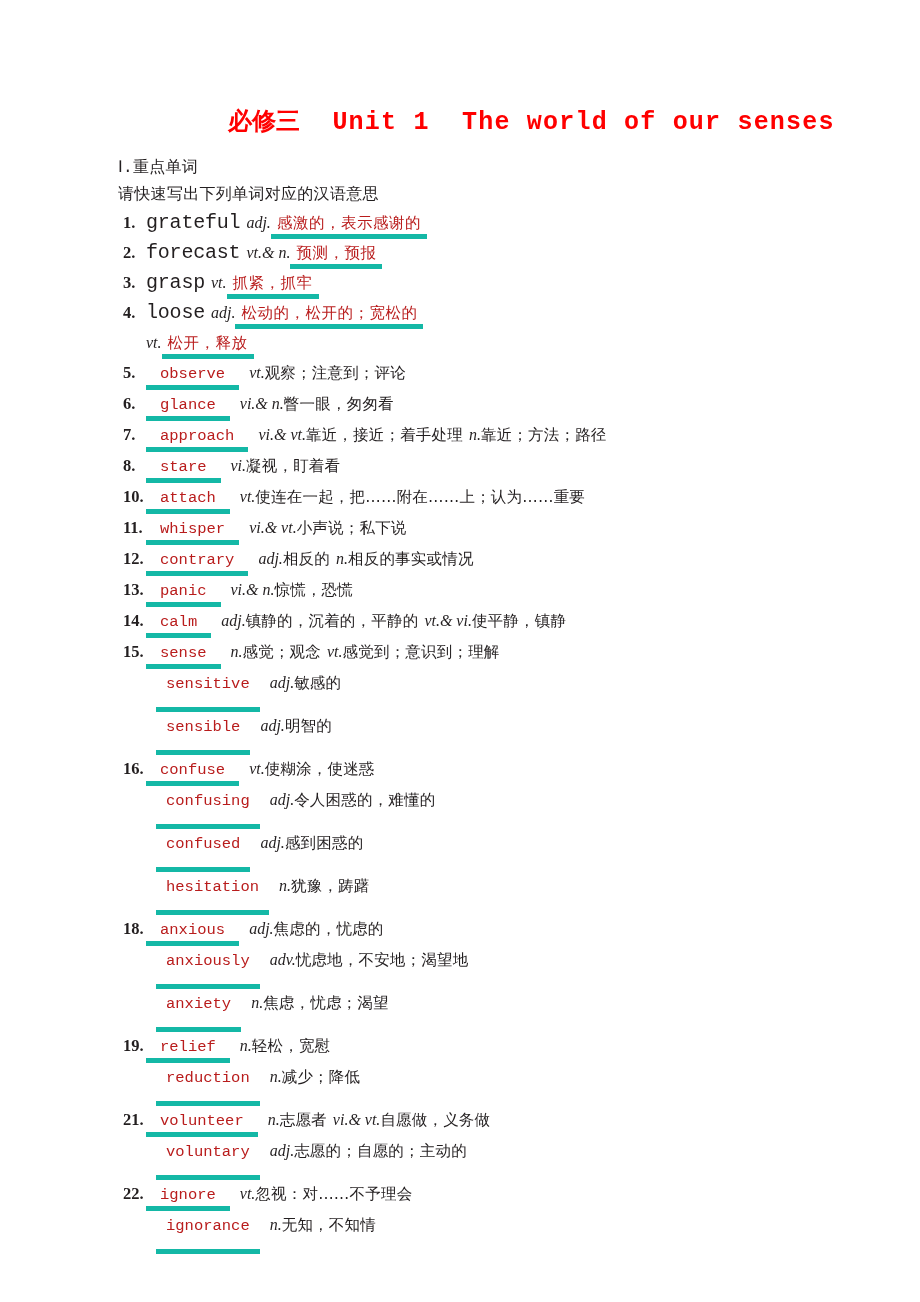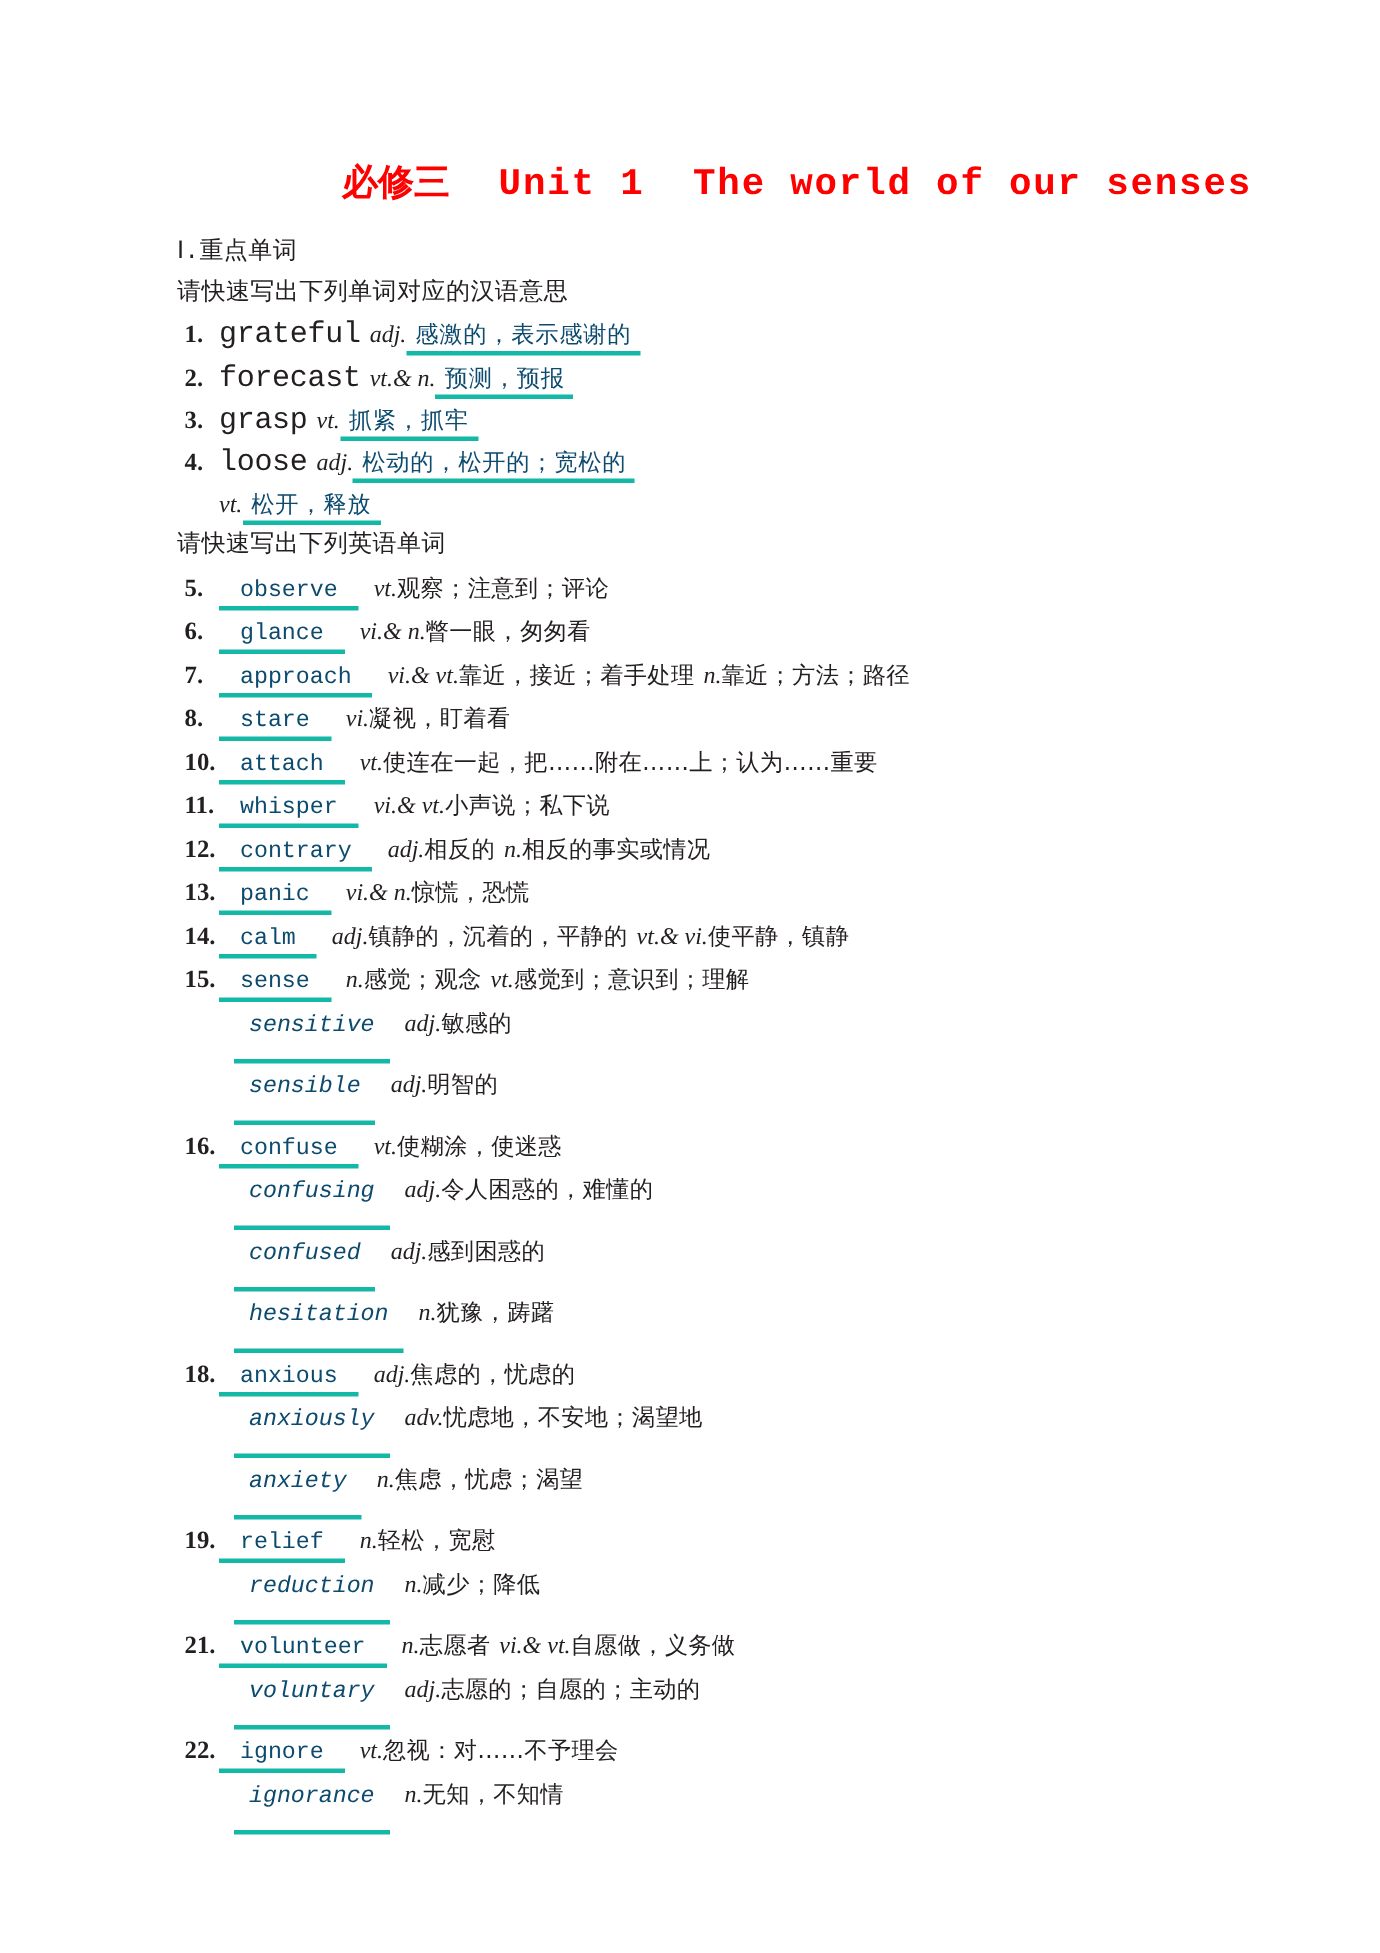--- a/index.html
+++ b/index.html
@@ -100,43 +100,42 @@
 
   
   .cn-gloss {
     font-family: "DejaVu Sans", "Liberation Sans", sans-serif;
     font-size: 15.5px;
     letter-spacing: 0.2px;
   }
 
   
   .answer {
-    color: #0c4a6e;
-    border-bottom: 3px solid #14b8a6;
+    color: #b91c1c;
+    border-bottom: 5px solid #14b8a6;
     padding: 0 6px 1px 6px;
     display: inline-block;
     text-align: left;
     line-height: 20px;
     vertical-align: baseline;
     white-space: pre;
   }
   .answer.cn {
     font-family: "DejaVu Sans", "Liberation Sans", sans-serif;
     font-size: 15.5px;
     letter-spacing: 0.5px;
   }
   .answer.en {
     font-family: "Liberation Mono", "DejaVu Sans Mono", monospace;
     font-size: 15.5px;
     letter-spacing: 0px;
     padding: 0 14px 1px 14px;
   }
   .answer.en.sub {
     padding: 0 10px 13px 10px;
-    font-style: italic;
   }
 
   .sub-indent { display: inline-block; width: 10px; }
 
   .sp { display: inline-block; width: 6px; }
   .sp-lg { display: inline-block; width: 10px; }
 </style>
 </head>
 <body>
 
@@ -150,21 +149,20 @@
     <div class="heading-cn">请快速写出下列单词对应的汉语意思</div>
 
     <div id="group-a">
         <div class="line"><span class="num">1.</span><span class="en">grateful</span><span class="sp"></span><span class="pos">adj.</span><span class="answer cn">感激的，表示感谢的</span></div>
         <div class="line"><span class="num">2.</span><span class="en">forecast</span><span class="sp"></span><span class="pos">vt.&amp; n.</span><span class="answer cn">预测，预报</span></div>
         <div class="line"><span class="num">3.</span><span class="en">grasp</span><span class="sp"></span><span class="pos">vt.</span><span class="answer cn">抓紧，抓牢</span></div>
         <div class="line"><span class="num">4.</span><span class="en">loose</span><span class="sp"></span><span class="pos">adj.</span><span class="answer cn">松动的，松开的；宽松的</span></div>
         <div class="line"><span class="num blank">0.</span><span class="pos">vt.</span><span class="answer cn">松开，释放</span></div>
       </div>
 
-    <div class="heading-cn">请快速写出下列英语单词</div>
 
     <div id="group-b">
         <div class="line"><span class="num">5.</span><span class="answer en">observe</span><span class="sp-lg"></span><span class="pos">vt.</span><span class="cn-gloss">观察；注意到；评论</span></div>
         <div class="line"><span class="num">6.</span><span class="answer en">glance</span><span class="sp-lg"></span><span class="pos">vi.&amp; n.</span><span class="cn-gloss">瞥一眼，匆匆看</span></div>
         <div class="line"><span class="num">7.</span><span class="answer en">approach</span><span class="sp-lg"></span><span class="pos">vi.&amp; vt.</span><span class="cn-gloss">靠近，接近；着手处理</span><span class="sp"></span><span class="pos">n.</span><span class="cn-gloss">靠近；方法；路径</span></div>
         <div class="line"><span class="num">8.</span><span class="answer en">stare</span><span class="sp-lg"></span><span class="pos">vi.</span><span class="cn-gloss">凝视，盯着看</span></div>
         <div class="line"><span class="num">10.</span><span class="answer en">attach</span><span class="sp-lg"></span><span class="pos">vt.</span><span class="cn-gloss">使连在一起，把……附在……上；认为……重要</span></div>
         <div class="line"><span class="num">11.</span><span class="answer en">whisper</span><span class="sp-lg"></span><span class="pos">vi.&amp; vt.</span><span class="cn-gloss">小声说；私下说</span></div>
         <div class="line"><span class="num">12.</span><span class="answer en">contrary</span><span class="sp-lg"></span><span class="pos">adj.</span><span class="cn-gloss">相反的</span><span class="sp"></span><span class="pos">n.</span><span class="cn-gloss">相反的事实或情况</span></div>
         <div class="line"><span class="num">13.</span><span class="answer en">panic</span><span class="sp-lg"></span><span class="pos">vi.&amp; n.</span><span class="cn-gloss">惊慌，恐慌</span></div>

